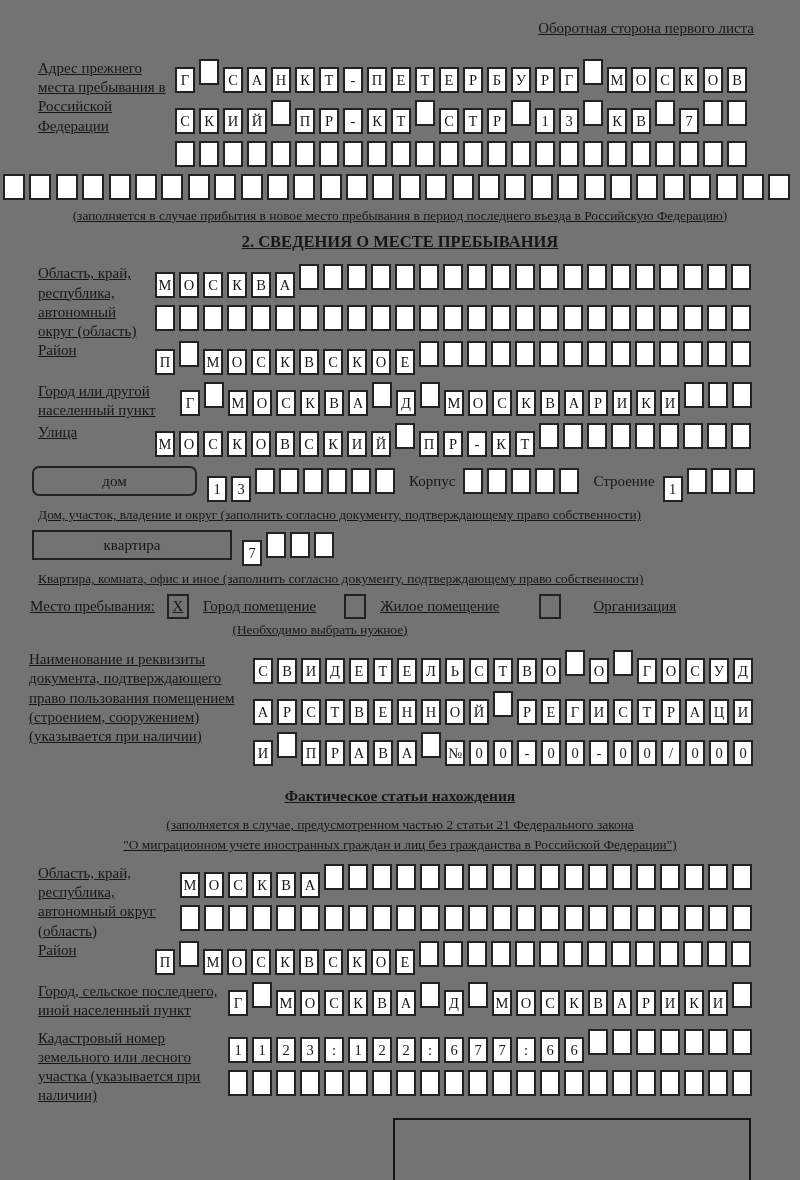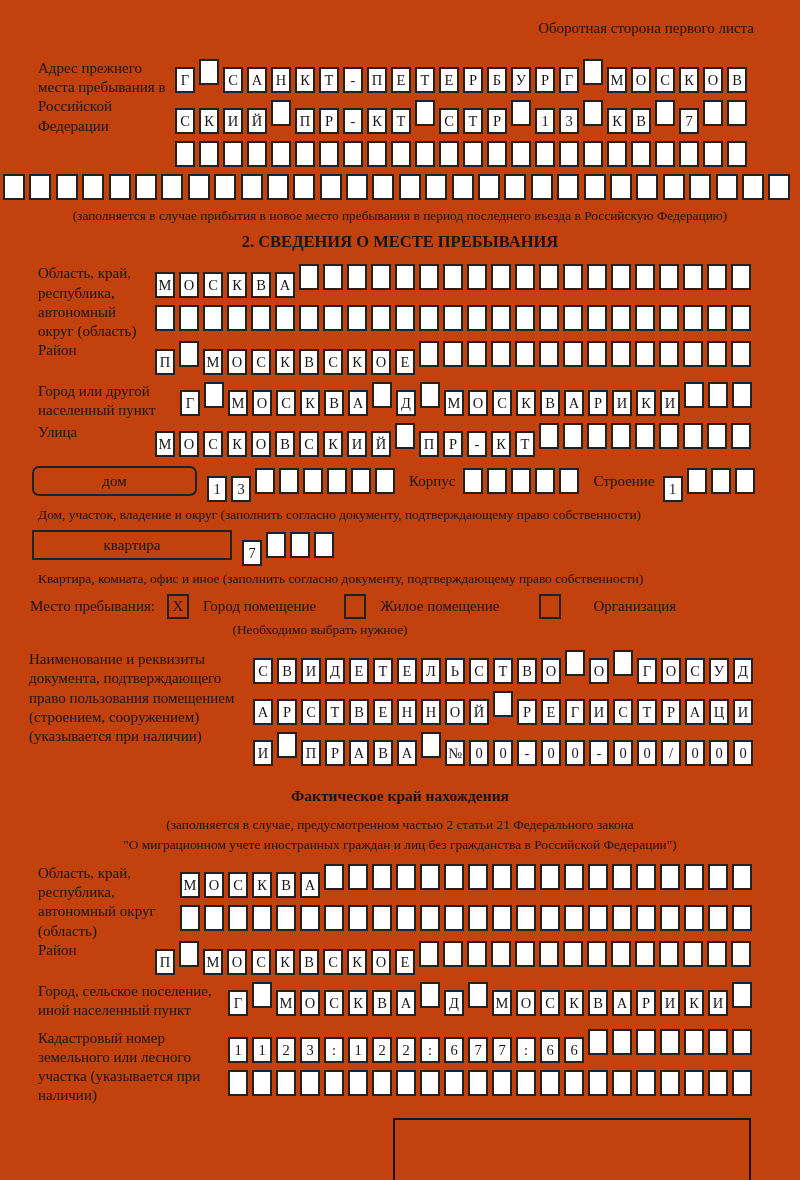--- a/index.html
+++ b/index.html
@@ -1,19 +1,19 @@
 <!DOCTYPE html>
 <html><head>
 <meta charset="utf-8">
 <style>
   * { box-sizing: border-box; }
   body { margin:0; background:#fff; color:#161616;
          font-family:"Liberation Serif","DejaVu Serif",serif; }
   .page { position:relative; width:800px; height:1180px; margin:0 auto;
-          background:#c2410c; overflow:hidden; padding-top:20px; }
+          background:#737373; overflow:hidden; padding-top:20px;text-decoration:underline; }
 
   .header-note { text-align:right; padding-right:46px; font-size:15px; margin-bottom:22px; }
 
   .row { display:flex; align-items:flex-start; }
   .label { font-size:15px; line-height:1.28; padding-left:38px; flex:0 0 auto; }
   .w175{width:175px;} .w155{width:155px;} .w180{width:180px;} .w228{width:228px;} .w253{width:253px;padding-left:29px;}
 
   .rows { flex:1 1 auto; }
   .boxrow { white-space:nowrap; line-height:0; margin-bottom:7px; }
 
@@ -121,21 +121,21 @@
 
   <div class="row">
     <div class="label w253" style="padding-right:14px;">Наименование и реквизиты документа, подтверждающего право пользования помещением (строением, сооружением) (указывается при наличии)</div>
     <div class="rows">
       <div class="boxrow"><span class="cb">С</span><span class="cb">В</span><span class="cb">И</span><span class="cb">Д</span><span class="cb">Е</span><span class="cb">Т</span><span class="cb">Е</span><span class="cb">Л</span><span class="cb">Ь</span><span class="cb">С</span><span class="cb">Т</span><span class="cb">В</span><span class="cb">О</span><span class="cb"></span><span class="cb">О</span><span class="cb"></span><span class="cb">Г</span><span class="cb">О</span><span class="cb">С</span><span class="cb">У</span><span class="cb">Д</span></div>
       <div class="boxrow"><span class="cb">А</span><span class="cb">Р</span><span class="cb">С</span><span class="cb">Т</span><span class="cb">В</span><span class="cb">Е</span><span class="cb">Н</span><span class="cb">Н</span><span class="cb">О</span><span class="cb">Й</span><span class="cb"></span><span class="cb">Р</span><span class="cb">Е</span><span class="cb">Г</span><span class="cb">И</span><span class="cb">С</span><span class="cb">Т</span><span class="cb">Р</span><span class="cb">А</span><span class="cb">Ц</span><span class="cb">И</span></div>
       <div class="boxrow"><span class="cb">И</span><span class="cb"></span><span class="cb">П</span><span class="cb">Р</span><span class="cb">А</span><span class="cb">В</span><span class="cb">А</span><span class="cb"></span><span class="cb">№</span><span class="cb">0</span><span class="cb">0</span><span class="cb">-</span><span class="cb">0</span><span class="cb">0</span><span class="cb">-</span><span class="cb">0</span><span class="cb">0</span><span class="cb">/</span><span class="cb">0</span><span class="cb">0</span><span class="cb">0</span></div>
     </div>
   </div>
 
-  <div class="sub-title">Фактическое край нахождения</div>
+  <div class="sub-title">Фактическое статьи нахождения</div>
   <div class="act-note">
     <span>(заполняется в случае, предусмотренном частью 2 статьи 21 Федерального закона</span><br>
     <span>"О миграционном учете иностранных граждан и лиц без гражданства в Российской Федерации")</span>
   </div>
 
   <div class="row">
     <div class="label w180">Область, край, республика, автономный округ (область)</div>
     <div class="rows">
       <div class="boxrow"><span class="cb">М</span><span class="cb">О</span><span class="cb">С</span><span class="cb">К</span><span class="cb">В</span><span class="cb">А</span><span class="cb"></span><span class="cb"></span><span class="cb"></span><span class="cb"></span><span class="cb"></span><span class="cb"></span><span class="cb"></span><span class="cb"></span><span class="cb"></span><span class="cb"></span><span class="cb"></span><span class="cb"></span><span class="cb"></span><span class="cb"></span><span class="cb"></span><span class="cb"></span><span class="cb"></span><span class="cb"></span></div>
       <div class="boxrow"><span class="cb"></span><span class="cb"></span><span class="cb"></span><span class="cb"></span><span class="cb"></span><span class="cb"></span><span class="cb"></span><span class="cb"></span><span class="cb"></span><span class="cb"></span><span class="cb"></span><span class="cb"></span><span class="cb"></span><span class="cb"></span><span class="cb"></span><span class="cb"></span><span class="cb"></span><span class="cb"></span><span class="cb"></span><span class="cb"></span><span class="cb"></span><span class="cb"></span><span class="cb"></span><span class="cb"></span></div>
@@ -143,21 +143,21 @@
   </div>
 
   <div class="row">
     <div class="label w155">Район</div>
     <div class="rows">
         <div class="boxrow"><span class="cb">П</span><span class="cb"></span><span class="cb">М</span><span class="cb">О</span><span class="cb">С</span><span class="cb">К</span><span class="cb">В</span><span class="cb">С</span><span class="cb">К</span><span class="cb">О</span><span class="cb">Е</span><span class="cb"></span><span class="cb"></span><span class="cb"></span><span class="cb"></span><span class="cb"></span><span class="cb"></span><span class="cb"></span><span class="cb"></span><span class="cb"></span><span class="cb"></span><span class="cb"></span><span class="cb"></span><span class="cb"></span><span class="cb"></span></div>
       </div>
   </div>
 
   <div class="row">
-    <div class="label w228">Город, сельское поселение, иной населенный пункт</div>
+    <div class="label w228">Город, сельское последнего, иной населенный пункт</div>
     <div class="rows">
         <div class="boxrow"><span class="cb">Г</span><span class="cb"></span><span class="cb">М</span><span class="cb">О</span><span class="cb">С</span><span class="cb">К</span><span class="cb">В</span><span class="cb">А</span><span class="cb"></span><span class="cb">Д</span><span class="cb"></span><span class="cb">М</span><span class="cb">О</span><span class="cb">С</span><span class="cb">К</span><span class="cb">В</span><span class="cb">А</span><span class="cb">Р</span><span class="cb">И</span><span class="cb">К</span><span class="cb">И</span><span class="cb"></span></div>
       </div>
   </div>
 
   <div class="row mt6">
     <div class="label w228">Кадастровый номер земельного или лесного участка (указывается при наличии)</div>
     <div class="rows">
       <div class="boxrow"><span class="cb">1</span><span class="cb">1</span><span class="cb">2</span><span class="cb">3</span><span class="cb">:</span><span class="cb">1</span><span class="cb">2</span><span class="cb">2</span><span class="cb">:</span><span class="cb">6</span><span class="cb">7</span><span class="cb">7</span><span class="cb">:</span><span class="cb">6</span><span class="cb">6</span><span class="cb"></span><span class="cb"></span><span class="cb"></span><span class="cb"></span><span class="cb"></span><span class="cb"></span><span class="cb"></span></div>
       <div class="boxrow"><span class="cb"></span><span class="cb"></span><span class="cb"></span><span class="cb"></span><span class="cb"></span><span class="cb"></span><span class="cb"></span><span class="cb"></span><span class="cb"></span><span class="cb"></span><span class="cb"></span><span class="cb"></span><span class="cb"></span><span class="cb"></span><span class="cb"></span><span class="cb"></span><span class="cb"></span><span class="cb"></span><span class="cb"></span><span class="cb"></span><span class="cb"></span><span class="cb"></span></div>

